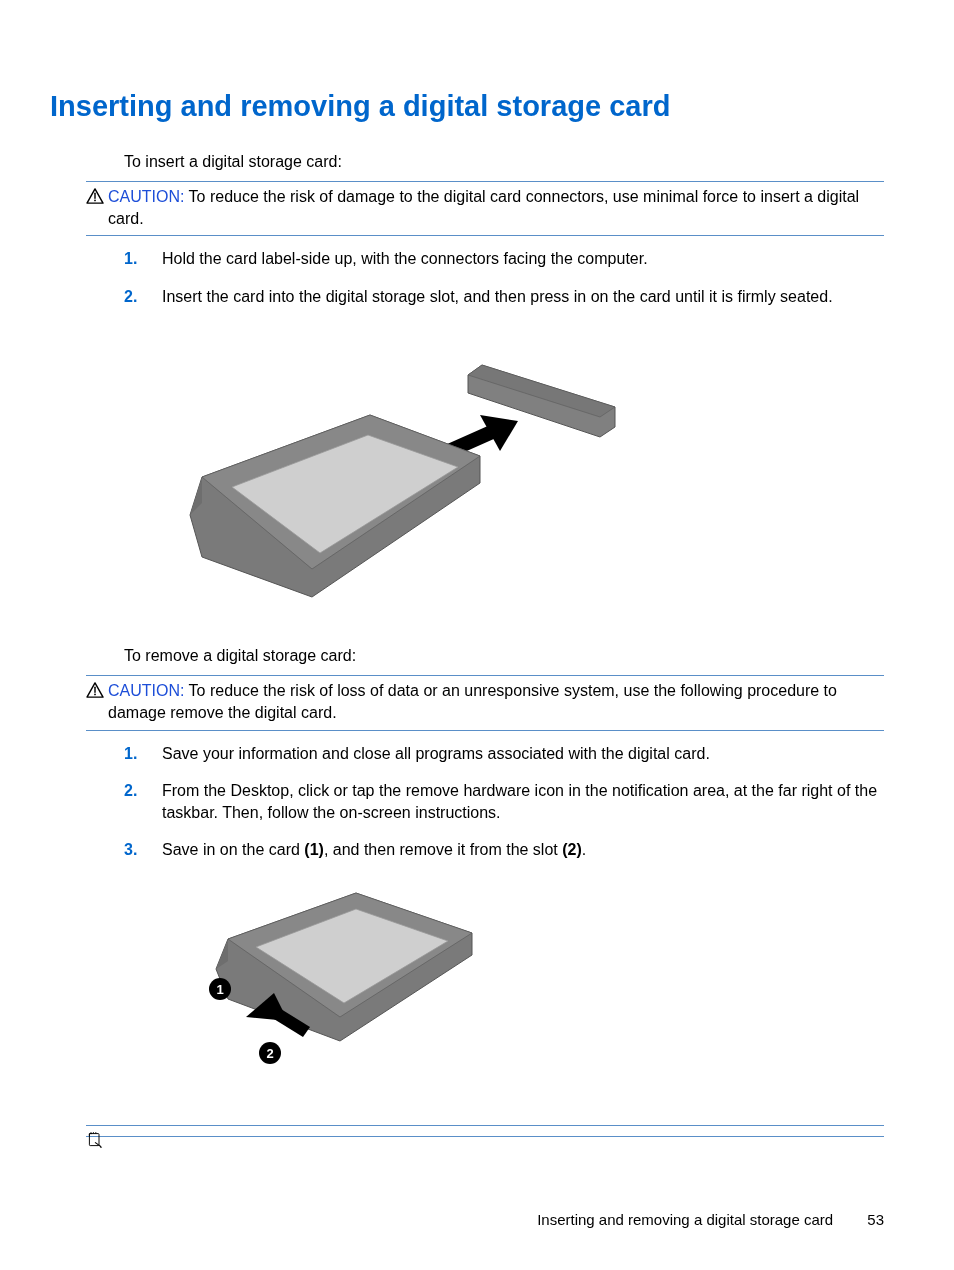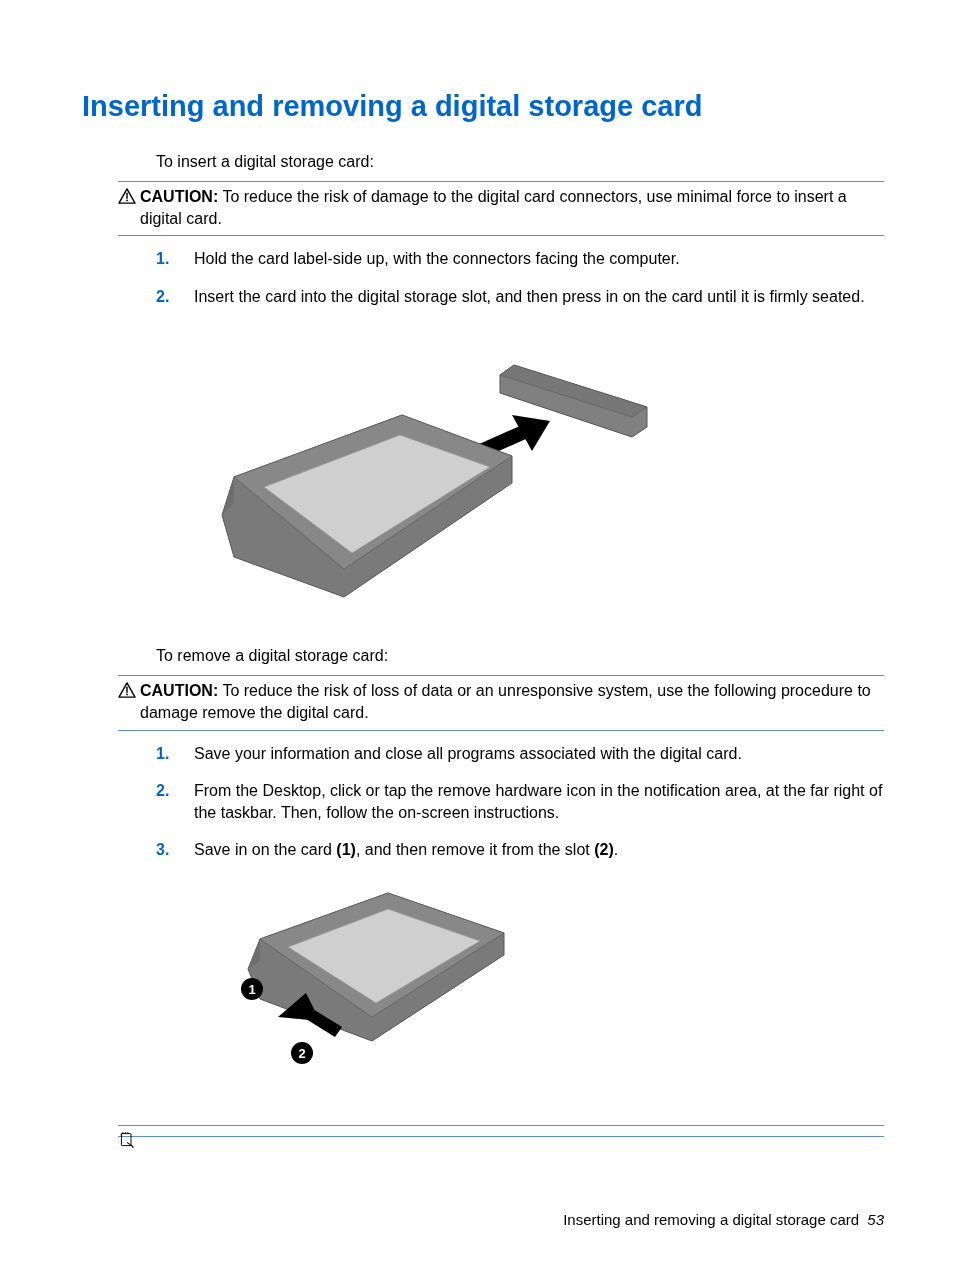--- a/index.html
+++ b/index.html
@@ -5,21 +5,21 @@
   body {
     font-family: Arial, Helvetica, sans-serif;
     font-size: 16px;
     color: #000;
     margin: 0;
     padding: 0;
     background: #fff;
     width: 954px;
   }
   .page {
-    padding: 90px 70px 40px 82px;
+    padding: 90px 70px 40px 50px;
     box-sizing: border-box;
     min-height: 1270px;
     position: relative;
   }
   h1 {
     color: #0066cc;
     font-size: 29px;
     font-weight: bold;
     margin: 0 0 16px 0;
   }
@@ -38,22 +38,22 @@
     left: 0;
     top: 6px;
     width: 18px;
     height: 16px;
   }
   .callout-body {
     margin-left: 22px;
     line-height: 1.35;
   }
   .callout-label {
-    color: #000000;
-    font-weight: bold;
+    color: #1d4ed8;
+    font-weight: normal;
   }
   ol.steps {
     margin: 12px 0 12px 74px;
     padding: 0;
     list-style: none;
     counter-reset: step;
   }
   ol.steps > li {
     counter-increment: step;
     position: relative;
@@ -76,22 +76,21 @@
   .figure svg {
     display: block;
   }
   .footer {
     position: absolute;
     bottom: 42px;
     right: 70px;
     font-size: 15px;
   }
   .footer-page {
-    margin-left: 4px;
-    font-style: italic;
+    margin-left: 30px;
   }
 </style>
 </head>
 <body>
 
 <div class="page">
 
   <h1>Inserting and removing a digital storage card</h1>
 
   <p class="intro">To insert a digital storage card:</p>

